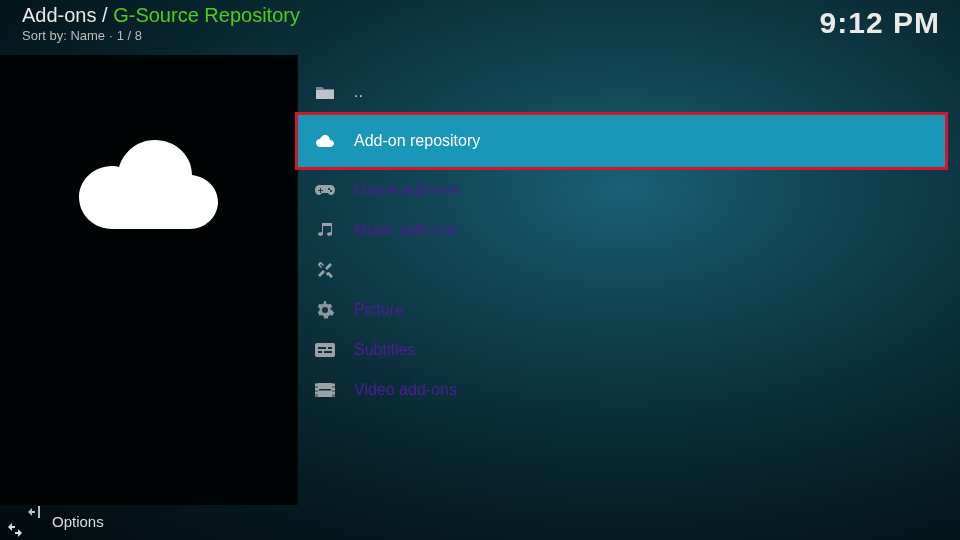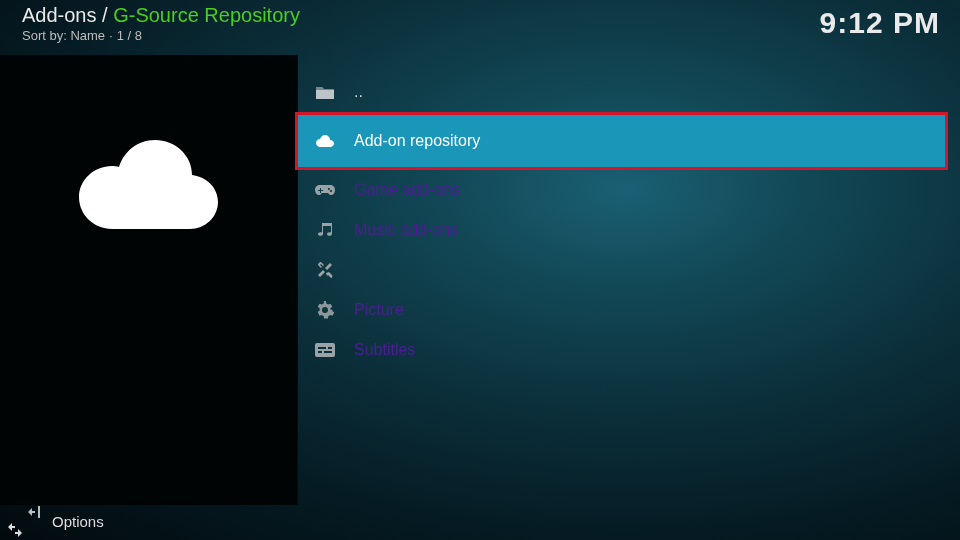--- a/index.html
+++ b/index.html
@@ -144,20 +144,37 @@
           <rect x="0" y="0" width="20" height="14" rx="2" fill="#9aa2a6"></rect>
           <rect x="3" y="4" width="8" height="2" fill="#0b2f3a"></rect>
           <rect x="13" y="4" width="4" height="2" fill="#0b2f3a"></rect>
           <rect x="3" y="8" width="4" height="2" fill="#0b2f3a"></rect>
           <rect x="9" y="8" width="8" height="2" fill="#0b2f3a"></rect>
         </svg>
     </span>
     <span class="lbl">Subtitles</span>
   </div>
 
+  <div class="row">
+    <span class="ic">
+      <svg width="20" height="14" viewBox="0 0 20 14">
+          <rect x="0" y="0" width="20" height="14" fill="#9aa2a6"></rect>
+          <rect x="0" y="0" width="3" height="14" fill="#0b2f3a" opacity=".4"></rect>
+          <rect x="17" y="0" width="3" height="14" fill="#0b2f3a" opacity=".4"></rect>
+          <rect x="0" y="1" width="3" height="2" fill="#9aa2a6"></rect>
+          <rect x="0" y="5" width="3" height="2" fill="#9aa2a6"></rect>
+          <rect x="0" y="9" width="3" height="2" fill="#9aa2a6"></rect>
+          <rect x="17" y="1" width="3" height="2" fill="#9aa2a6"></rect>
+          <rect x="17" y="5" width="3" height="2" fill="#9aa2a6"></rect>
+          <rect x="17" y="9" width="3" height="2" fill="#9aa2a6"></rect>
+          <rect x="4" y="6" width="12" height="1.5" fill="#0b2f3a"></rect>
+        </svg>
+    </span>
+    <span class="lbl">Video add-ons</span>
+  </div>
 
 </div>
 
 <div class="footer">
   <span>
     <svg width="18" height="18" viewBox="0 0 18 18">
         <path fill="#dcdcdc" d="M4 9l4-4v3h3v2H8v3L4 9zm10-6h2v12h-2z" opacity=".85"></path>
         <path fill="#dcdcdc" d="M9 2l-3 3h2v3h2V5h2L9 2z" opacity="0"></path>
       </svg>
     <svg width="18" height="18" viewBox="0 0 18 18" style="margin-left:-18px">

